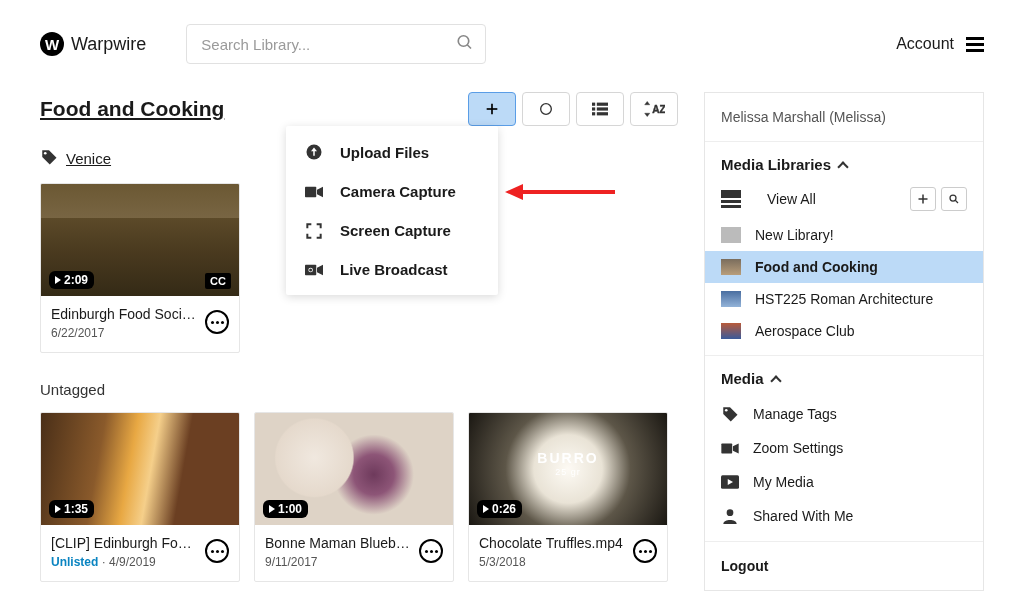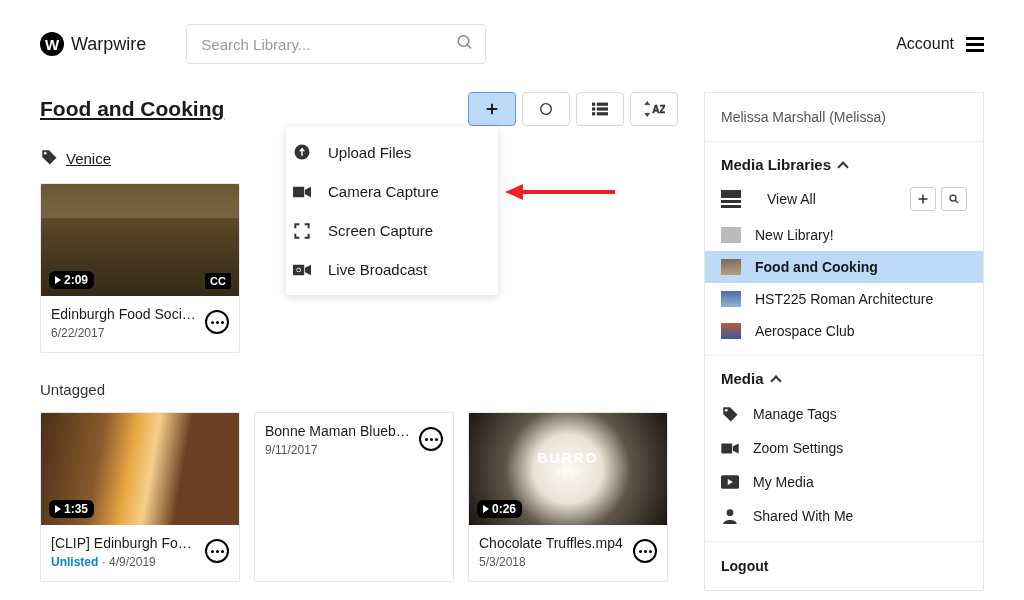--- a/index.html
+++ b/index.html
@@ -48,21 +48,21 @@
   .card-title { font-size: 14px; white-space: nowrap; overflow: hidden; text-overflow: ellipsis; }
   .card-date { font-size: 12px; color: #555; margin-top: 4px; }
   .unlisted { color: #0a84c1; font-weight: 600; }
   .more-btn { width: 24px; height: 24px; border: 2px solid #000; border-radius: 50%; display: flex; align-items: center; justify-content: center; cursor: pointer; flex-shrink:0; margin-top:4px;}
   .more-btn span { width: 3px; height: 3px; background: #000; border-radius: 50%; margin: 0 1px; }
   
   .section-label { margin-top: 28px; font-size: 15px; color: #333; }
 
   
   .dropdown { position: absolute; top: 34px; left: 246px; width: 212px; background: #fff; box-shadow: 0 2px 10px rgba(0,0,0,0.15); border-radius: 2px; padding: 6px 0; z-index: 20; }
-  .dropdown-item { display: flex; align-items: center; gap: 16px; padding: 11px 6px; cursor: pointer; font-size: 15px; }
+  .dropdown-item { display: flex; align-items: center; gap: 16px; padding: 11px 18px; cursor: pointer; font-size: 15px; font-weight: bold; }
   .dd-icon { width: 20px; display:flex; justify-content:center; }
   
   
   .arrow { position: absolute; top: 88px; left: 465px; z-index: 21; }
 
   
   .sidebar { width: 280px; border: 1px solid #e6e6e6; background: #fff; font-size: 14px; align-self: flex-start; }
   .sb-user { padding: 16px 16px; color: #555; }
   .sb-hr { border: none; border-top: 1px solid #eee; }
   .sb-section-head { padding: 14px 16px 10px 16px; font-weight: bold; font-size: 15px; display: flex; align-items: center; gap: 8px; }
@@ -243,20 +243,23 @@
             <div class="card-date"><span class="unlisted">Unlisted</span><span> · </span><span>4/9/2019</span></div>
           </div>
           <div class="more-btn">
               <span></span>
               <span></span>
               <span></span>
             </div>
         </div>
       </div>
       <div class="video-card">
+        <div class="thumb th3">
+          <div class="dur">1:00</div>
+        </div>
         <div class="card-body">
           <div class="card-meta">
             <div class="card-title">Bonne Maman Blueb…</div>
             <div class="card-date">9/11/2017</div>
           </div>
           <div class="more-btn">
               <span></span>
               <span></span>
               <span></span>
             </div>

